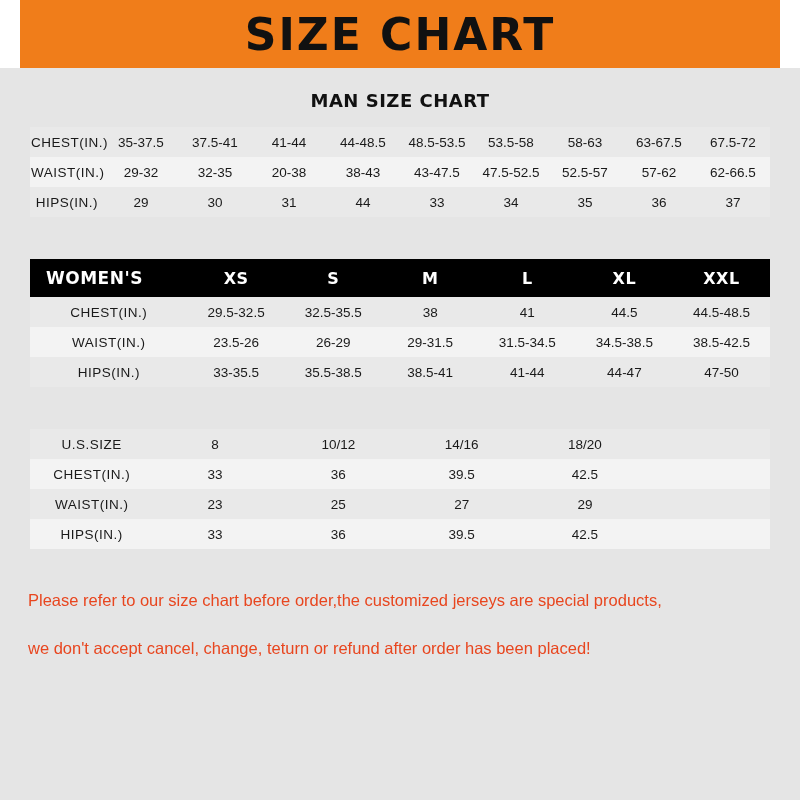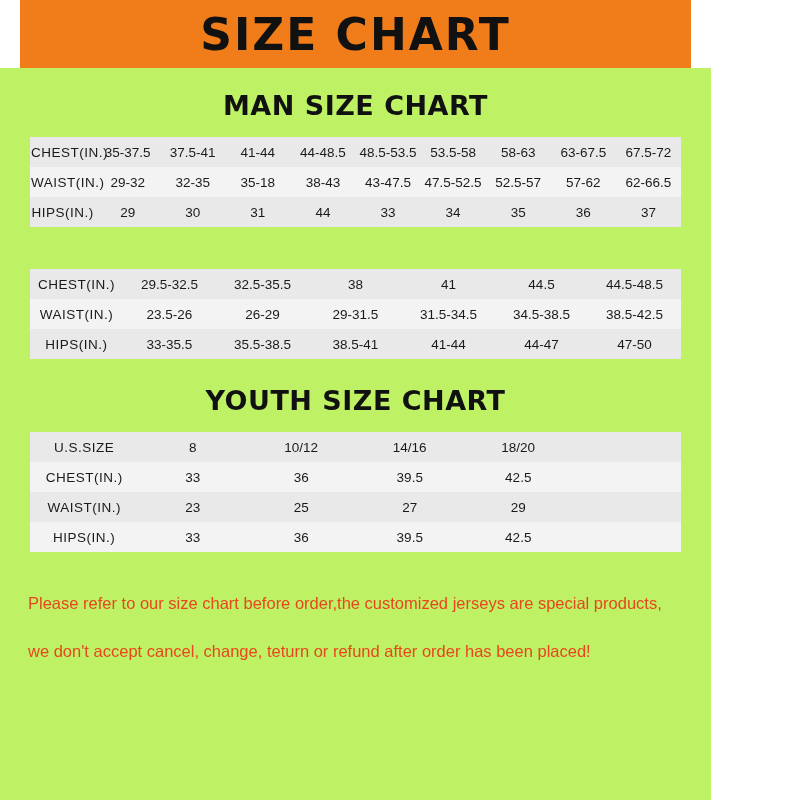--- a/index.html
+++ b/index.html
@@ -8,24 +8,24 @@
   }
   body {
     width: 800px;
     height: 800px;
     background: #ffffff;
     font-family: "Liberation Sans", sans-serif;
     overflow: hidden;
   }
   .page {
     position: relative;
-    width: 711px;
+    width: 800px;
     height: 800px;
     box-sizing: border-box;
-    background: #bef264;
+    background: #e5e5e5;
   }
   
   .banner {
     position: relative;
     height: 68px;
     background: #f07d1a;
     display: flex;
     align-items: center;
     justify-content: center;
   }
@@ -48,21 +48,21 @@
     font-weight: bold;
     font-size: 44px;
     letter-spacing: 2px;
     color: #111111;
     z-index: 2;
   }
   .section-title {
     text-align: center;
     font-family: "DejaVu Sans", sans-serif;
     font-weight: bold;
-    font-size: 27px;
+    font-size: 18px;
     color: #111111;
     letter-spacing: 0.5px;
   }
   .tbl-wrap {
     padding: 0 30px;
     box-sizing: border-box;
   }
   table {
     width: 100%;
     border-collapse: collapse;
@@ -135,21 +135,21 @@
         <td>48.5-53.5</td>
         <td>53.5-58</td>
         <td>58-63</td>
         <td>63-67.5</td>
         <td>67.5-72</td>
       </tr>
       <tr class="lighter">
         <td class="lbl">WAIST(IN.)</td>
         <td>29-32</td>
         <td>32-35</td>
-        <td>35-18</td>
+        <td>20-38</td>
         <td>38-43</td>
         <td>43-47.5</td>
         <td>47.5-52.5</td>
         <td>52.5-57</td>
         <td>57-62</td>
         <td>62-66.5</td>
       </tr>
       <tr class="light">
         <td class="lbl">HIPS(IN.)</td>
         <td>29</td>
@@ -165,20 +165,29 @@
     </tbody>
       </table>
   </div>
 
   <div class="sp-26"></div>
 
   <div class="sp-16"></div>
   <div class="tbl-wrap">
     <table>
       <tbody>
+          <tr class="head">
+        <td class="lbl" style="width:19%">WOMEN'S</td>
+        <td>XS</td>
+        <td>S</td>
+        <td>M</td>
+        <td>L</td>
+        <td>XL</td>
+        <td>XXL</td>
+      </tr>
       <tr class="light">
         <td class="lbl">CHEST(IN.)</td>
         <td>29.5-32.5</td>
         <td>32.5-35.5</td>
         <td>38</td>
         <td>41</td>
         <td>44.5</td>
         <td>44.5-48.5</td>
       </tr>
       <tr class="lighter">
@@ -198,21 +207,20 @@
         <td>41-44</td>
         <td>44-47</td>
         <td>47-50</td>
       </tr>
     </tbody>
       </table>
   </div>
 
   <div class="sp-26"></div>
 
-  <div class="section-title">YOUTH SIZE CHART</div>
   <div class="sp-16"></div>
   <div class="tbl-wrap">
     <table>
       <tbody>
       <tr class="light">
         <td class="lbl">U.S.SIZE</td>
         <td>8</td>
         <td>10/12</td>
         <td>14/16</td>
         <td>18/20</td>

